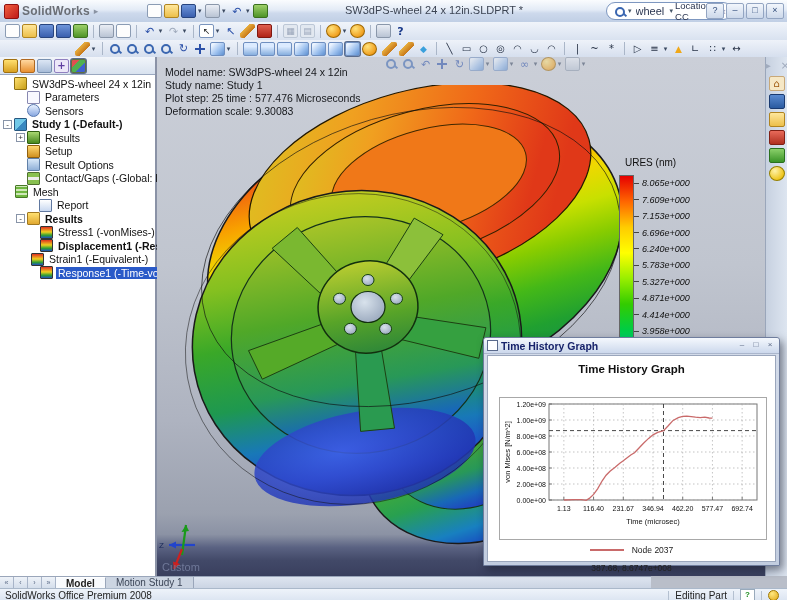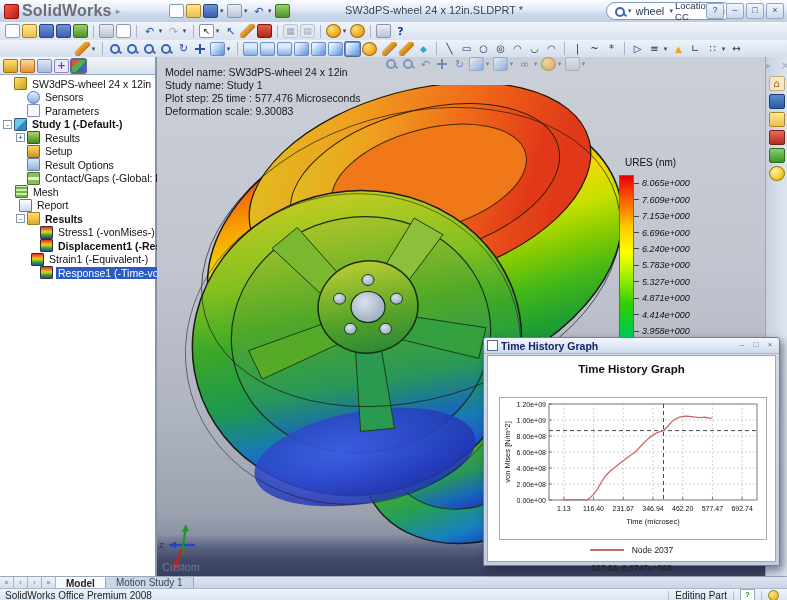--- a/index.html
+++ b/index.html
@@ -5,21 +5,21 @@
   html,body{margin:0;padding:0;}
   body{width:787px;height:600px;overflow:hidden;position:relative;
        font-family:"Liberation Sans",sans-serif;background:#b9bec9;
        -webkit-font-smoothing:antialiased;}
   
   #titlebar{position:absolute;left:0;top:0;width:787px;height:22px;
     background:linear-gradient(180deg,#fafcfe 0%,#e3ebf6 45%,#cdd9ec 60%,#c0cfe5 100%);
     border-bottom:1px solid #9fafc6;display:flex;align-items:center;}
   .logo-box{width:13px;height:13px;margin-left:4px;border-radius:2px;
     background:linear-gradient(135deg,#f06040,#c01818);border:1px solid #901010;}
-  .logo-text{font-size:16px;font-weight:bold;color:#6b6f76;margin-left:3px;letter-spacing:.2px;}
+  .logo-text{font-size:12px;font-weight:bold;color:#6b6f76;margin-left:3px;letter-spacing:.2px;}
   .logo-sep{color:#8a93a3;font-size:9px;margin:0 6px 0 4px;}
   #doc-title{position:absolute;left:345px;top:4px;font-size:11px;color:#3c4453;}
   #search-pill{position:absolute;left:606px;top:2px;width:114px;height:16px;background:#fff;
     border:1px solid #7d97c0;border-radius:9px;display:flex;align-items:center;font-size:9.5px;color:#2a3550;padding:0 5px;gap:2px;}
   #search-pill input{border:none;outline:none;width:30px;font-size:11px;color:#2a3550;font-family:"Liberation Sans",sans-serif;background:transparent;}
   .winbtns{position:absolute;right:3px;top:3px;display:flex;gap:2px;}
   .winbtn{width:16px;height:14px;font-size:9px;line-height:13px;text-align:center;color:#35507e;
     background:linear-gradient(#f2f6fc,#ccd8ea);border:1px solid #93a5c2;border-radius:2px;}
   
   #toolbar1{position:absolute;left:0;top:22px;width:787px;height:18px;
@@ -125,21 +125,21 @@
   .gw-btn{width:12px;height:11px;font-size:8px;line-height:10px;text-align:center;color:#5a6884;margin-left:2px;}
   #gw-icon{width:9px;height:9px;background:#fff;border:1px solid #5a6a8c;}
   #gw-body{position:absolute;left:3px;top:17px;right:3px;bottom:3px;background:#fff;border:1px solid #9aa6bc;}
   #gw-chart-title{text-align:center;font-size:11.5px;font-weight:bold;color:#101010;margin-top:7px;}
   #gw-plotbox{position:absolute;left:11px;top:41px;width:266px;height:141px;border:1px solid #a8a8a8;background:#fff;}
   #gw-legend{position:absolute;left:0;right:0;top:189px;display:flex;align-items:center;justify-content:center;gap:8px;}
   #gw-legend-line{width:34px;height:2px;}
   #gw-legend-label{font-size:8.5px;color:#222;}
   #gw-coords{position:absolute;left:0;right:0;top:207px;text-align:center;font-size:8.5px;color:#222;}
   
-  #tabstrip{position:absolute;left:0;top:576px;width:787px;height:12px;
+  #tabstrip{position:absolute;left:0;top:576px;width:651px;height:12px;
     background:linear-gradient(#dee5f0,#c9d3e2);border-top:1px solid #9aa6ba;display:flex;align-items:stretch;}
   .navbtn{width:13px;font-size:7px;line-height:11px;text-align:center;color:#5a6a86;
     background:linear-gradient(#eef2f8,#d2dcea);border-right:1px solid #a8b4c8;}
   .sheet-tab{padding:0 10px;font-size:10px;line-height:12px;color:#222;border-right:1px solid #9aa6ba;}
   .sheet-tab.active{background:#f8fafd;font-weight:bold;border-top:1px solid #fff;}
   .sheet-tab.inactive{background:#ccd5e2;color:#3c4658;}
   #statusbar{position:absolute;left:0;top:588px;width:787px;height:12px;
     background:linear-gradient(#eef3fa,#dbe4f1);border-top:1px solid #aab8ca;
     display:flex;align-items:center;font-size:10px;color:#222;}
   #status-left{margin-left:5px;flex:1;}
@@ -276,27 +276,27 @@
       <span class="chip i-fmt5 on"></span>
     </div>
   <div id="tree">
       <div class="trow" style="padding-left: 3px;">
         <span class="texp none"></span>
         <span class="ticon ti-part"></span>
         <span class="tlabel">SW3dPS-wheel 24 x 12in</span>
       </div>
       <div class="trow" style="padding-left: 16px;">
         <span class="texp none"></span>
+        <span class="ticon ti-param"></span>
+        <span class="tlabel">Parameters</span>
+      </div>
+      <div class="trow" style="padding-left: 16px;">
+        <span class="texp none"></span>
         <span class="ticon ti-sensor"></span>
         <span class="tlabel">Sensors</span>
-      </div>
-      <div class="trow" style="padding-left: 16px;">
-        <span class="texp none"></span>
-        <span class="ticon ti-param"></span>
-        <span class="tlabel">Parameters</span>
       </div>
       <div class="trow" style="padding-left: 3px;">
         <span class="texp">-</span>
         <span class="ticon ti-study"></span>
         <span class="tlabel b">Study 1 (-Default-)</span>
       </div>
       <div class="trow" style="padding-left: 16px;">
         <span class="texp">+</span>
         <span class="ticon ti-solid"></span>
         <span class="tlabel">Results</span>
@@ -314,21 +314,21 @@
       <div class="trow" style="padding-left: 16px;">
         <span class="texp none"></span>
         <span class="ticon ti-contact"></span>
         <span class="tlabel">Contact/Gaps (-Global: Bonded-)</span>
       </div>
       <div class="trow" style="padding-left: 4px;">
         <span class="texp none"></span>
         <span class="ticon ti-mesh"></span>
         <span class="tlabel">Mesh</span>
       </div>
-      <div class="trow" style="padding-left: 8px; text-align: center;">
+      <div class="trow" style="padding-left: 28px; text-align: center;">
         <span class="texp none"></span>
         <span class="ticon ti-report"></span>
         <span class="tlabel">Report</span>
       </div>
       <div class="trow" style="padding-left: 16px;">
         <span class="texp">-</span>
         <span class="ticon ti-results"></span>
         <span class="tlabel b">Results</span>
       </div>
       <div class="trow" style="padding-left: 29px;">

